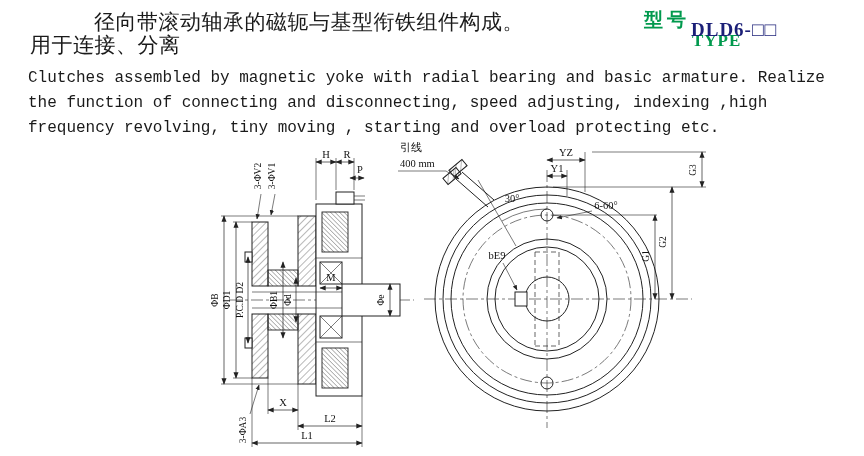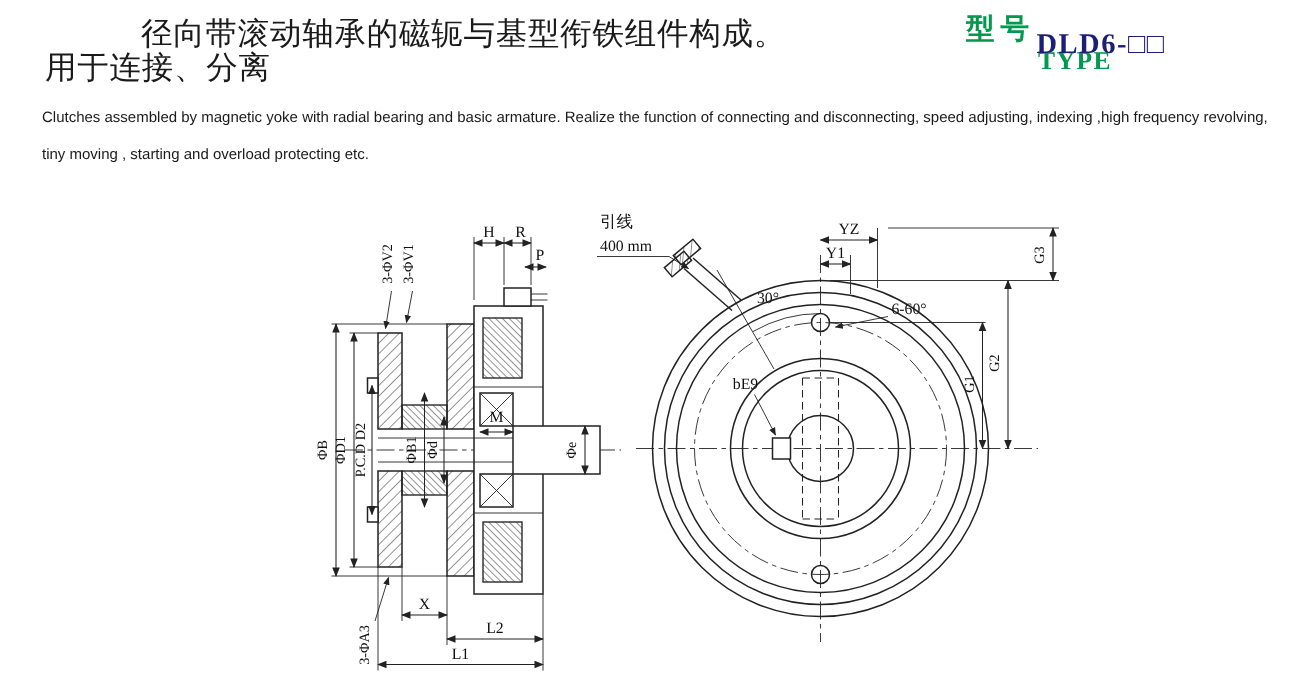--- a/index.html
+++ b/index.html
@@ -3,21 +3,21 @@
 <meta charset="utf-8">
 <style>
   html,body{margin:0;padding:0;}
   body{
     width:864px;height:456px;background:#ffffff;position:relative;overflow:hidden;
     font-family:"DejaVu Sans",sans-serif;color:#1a1a1a;
   }
   .abs{position:absolute;}
   .cn-block{left:30px;top:11px;width:505px;font-size:21px;line-height:23px;letter-spacing:0.5px;}
   .cn-indent{text-indent:64px;}
-  .en-block{left:28px;top:66px;width:824px;font-family:Liberation Sans, sans-serif;font-size:10px;line-height:25px;}
+  .en-block{left:28px;top:66px;width:824px;font-family:Liberation Mono, monospace;font-size:16px;line-height:25px;}
   .model-block{left:644px;top:9px;text-align:left;color:#00994d;font-weight:bold;line-height:21px;}
   .model-cn{font-size:19px;letter-spacing:4px;}
   .model-en{font-family:"Liberation Serif",serif;font-size:17px;letter-spacing:1px;margin-left:48px;}
   .model-code{left:691px;top:19px;font-family:"Liberation Serif",serif;font-weight:bold;font-size:19px;letter-spacing:1px;color:#1b1f77;}
   svg{position:absolute;left:0;top:0;}
   .o{fill:#ffffff;stroke:#222;stroke-width:1;}
   .oh{fill:url(#h1);stroke:#222;stroke-width:1;}
   .oh2{fill:url(#h2);stroke:#222;stroke-width:0.9;}
   .ln{stroke:#222;stroke-width:1;fill:none;}
   .thin{stroke:#222;stroke-width:0.6;fill:none;}

